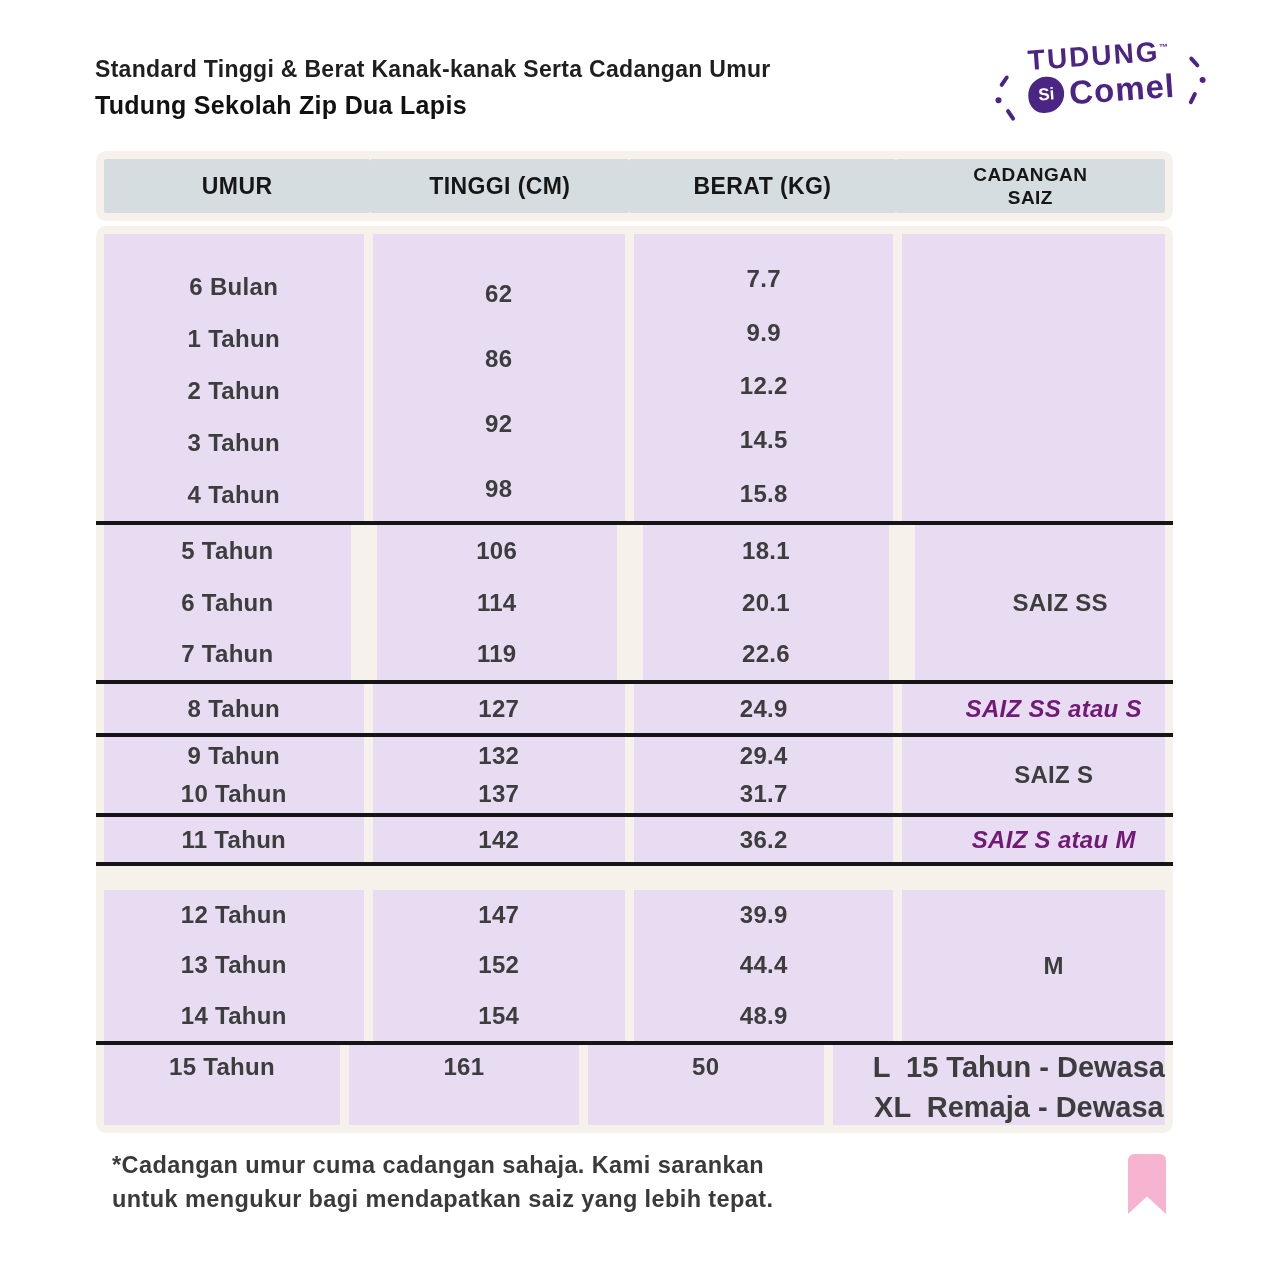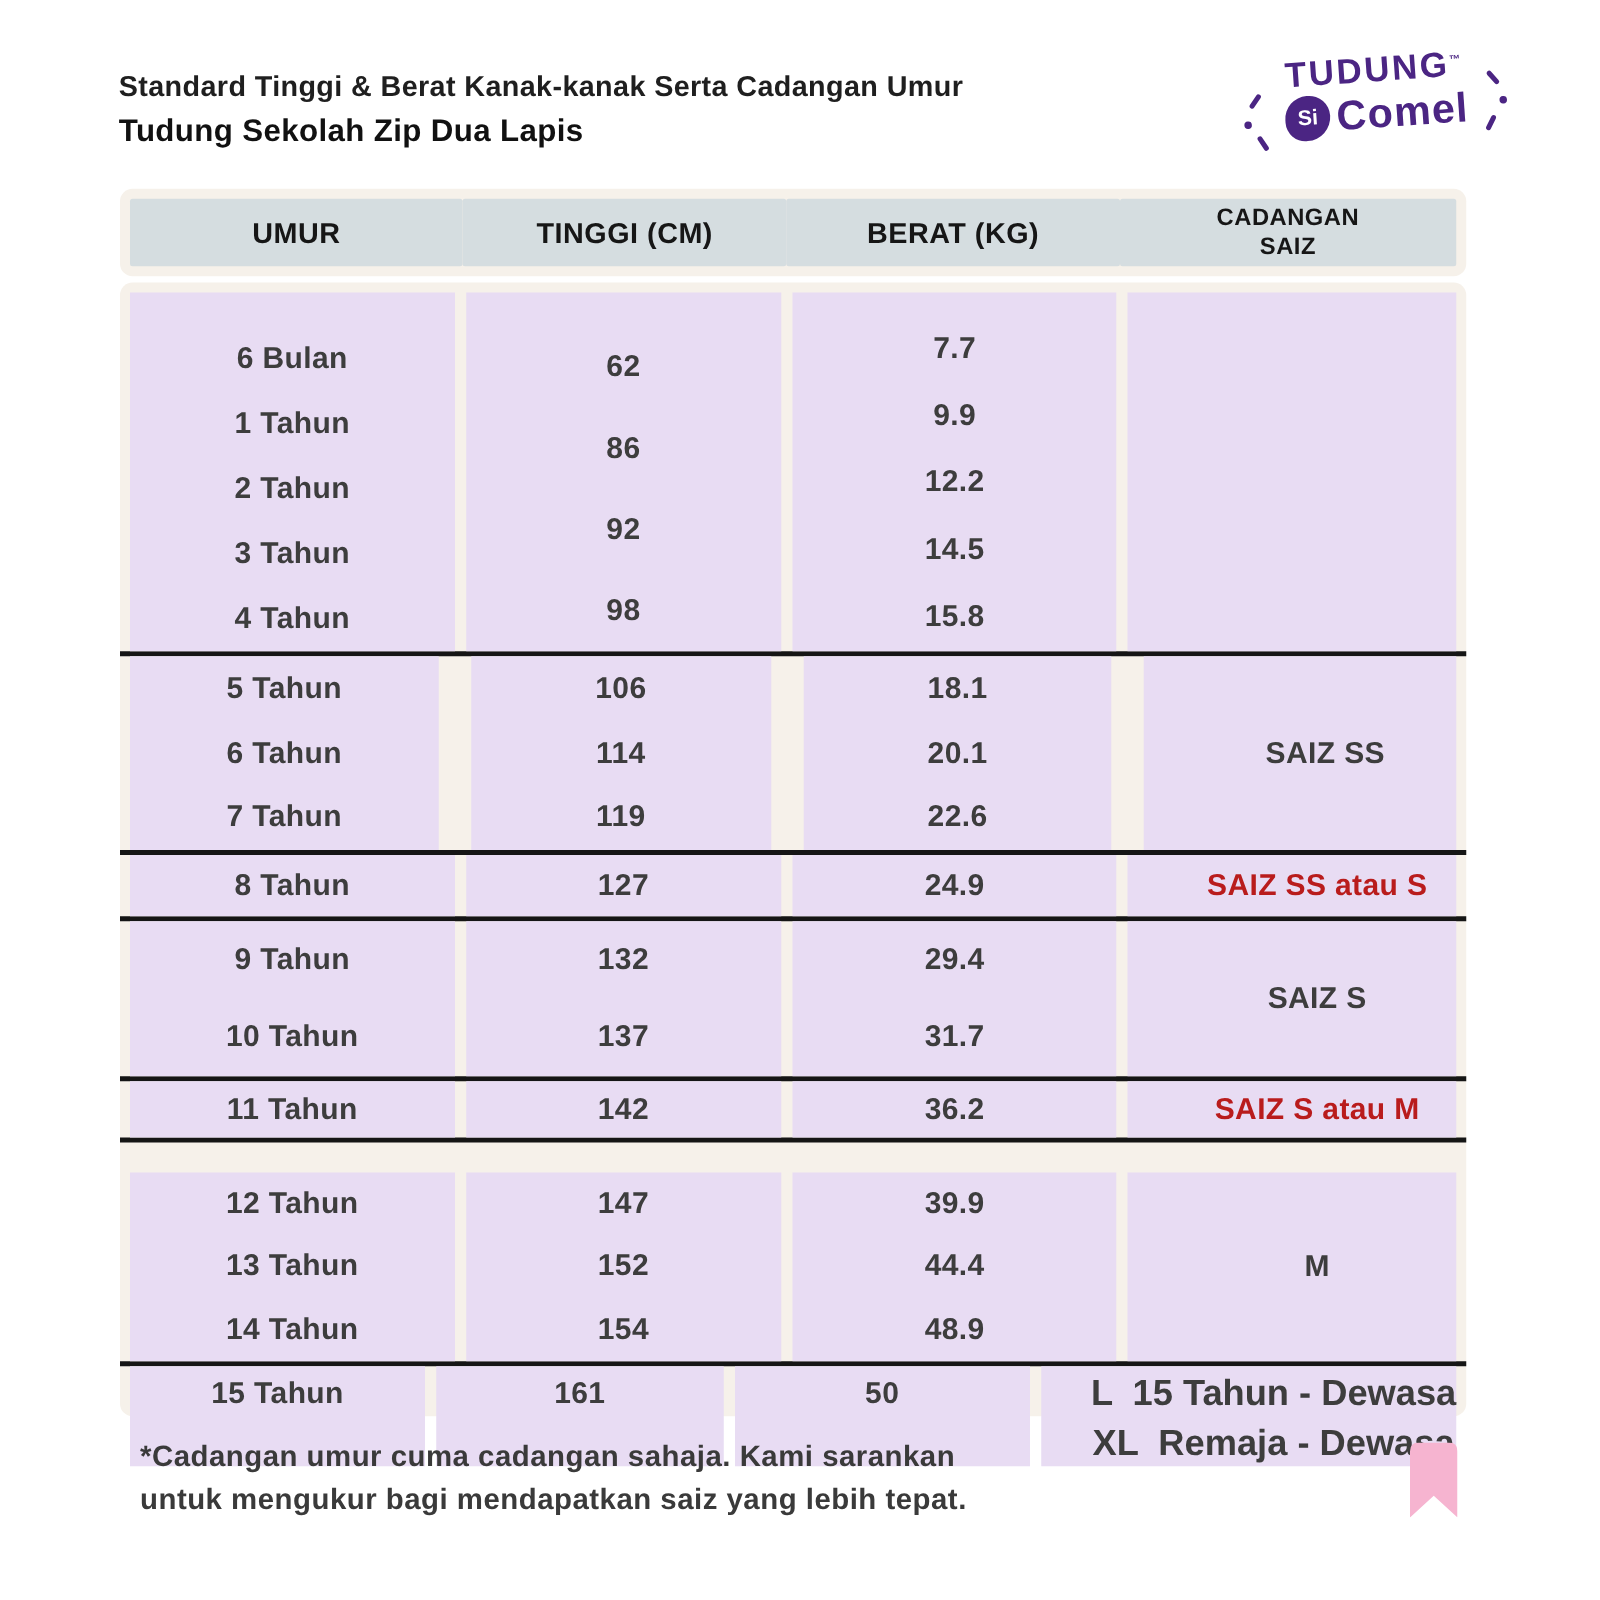--- a/index.html
+++ b/index.html
@@ -48,21 +48,21 @@
   .header-cell.small{font-size:19px;line-height:23px;white-space:pre-line;}
   .body-panel{position:absolute;left:96px;top:226px;width:1077px;height:907px;
     background:var(--cream);border-radius:10px;padding:8px;box-sizing:border-box;}
   .section{display:grid;grid-template-columns:257fr 250fr 257fr 260fr;column-gap:9px;}
   .col{background:var(--purple-cell);display:flex;flex-direction:column;box-sizing:border-box;}
   .cell{flex:1;display:flex;align-items:center;justify-content:center;
     font-size:24px;font-weight:600;color:var(--text-dark);letter-spacing:.3px;}
   .cell-top{flex:none;height:44px;}
   .sizecol{align-items:center;justify-content:center;padding-left:40px;}
   .size-label{font-size:24px;font-weight:600;color:var(--text-dark);letter-spacing:.3px;}
-  .size-bold{font-weight:800;color:#b91c1c;}
+  .size-bold{font-weight:800;color:#701a75;font-style:italic;}
   .szline{display:flex;align-items:center;justify-content:center;white-space:pre;
     font-size:29px;font-weight:600;color:var(--text-dark);}
   .szline1{height:44px;}
   .szline2{height:36px;}
   .divider{height:4px;background:var(--line-black);margin:0 -8px;}
   
   .footnote{position:absolute;left:112px;top:1148px;font-size:23.5px;font-weight:700;
     color:#3a3a3a;line-height:34px;letter-spacing:.4px;}
   
   .bookmark{position:absolute;left:1128px;top:1154px;color:var(--pink);}
@@ -153,21 +153,21 @@
         <div class="cell">127</div>
       </div>
       <div class="col">
         <div class="cell">24.9</div>
       </div>
       <div class="col sizecol">
         <div class="size-label size-bold">SAIZ SS atau S</div>
       </div>
     </div>
     <div class="divider"></div>
-    <div class="section" style="height: 124px;">
+    <div class="section" style="height: 76px;">
       <div class="col">
         <div class="cell">9 Tahun</div>
         <div class="cell">10 Tahun</div>
       </div>
       <div class="col">
         <div class="cell">132</div>
         <div class="cell">137</div>
       </div>
       <div class="col">
         <div class="cell">29.4</div>

